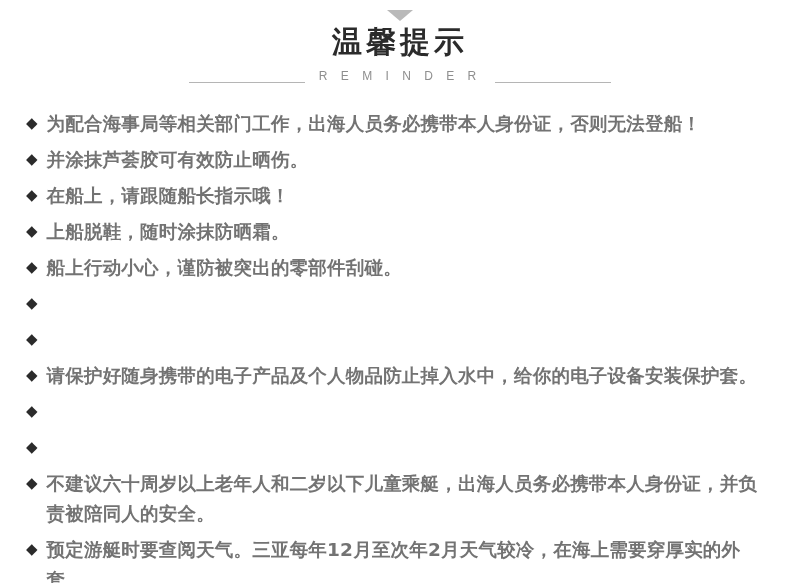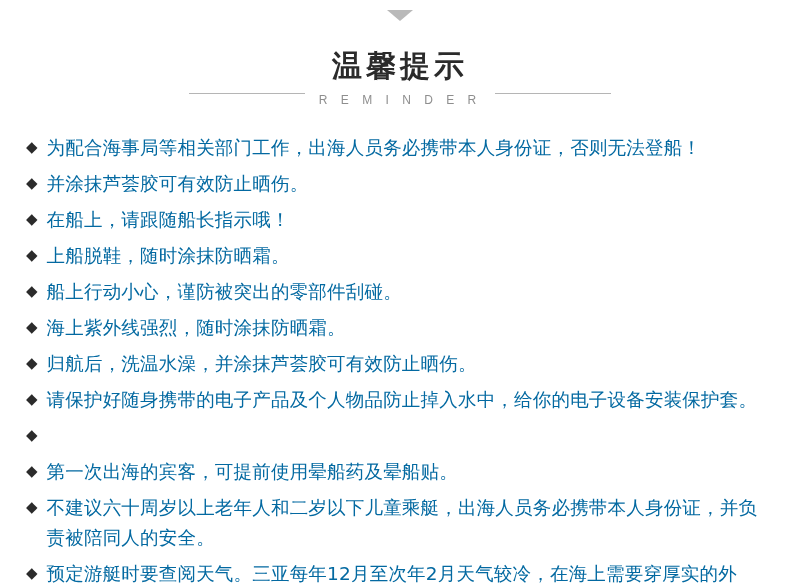--- a/index.html
+++ b/index.html
@@ -31,33 +31,33 @@
     width: 0;
     height: 0;
     border-left: 13px solid transparent;
     border-right: 13px solid transparent;
     border-top: 11px solid #b9b9b9;
   }
 
   
   .header {
     text-align: center;
-    margin-top: 28px;
+    margin-top: 4px;
   }
   .header .title {
     font-family: "DejaVu Sans", "Liberation Sans", sans-serif;
     font-size: 30px;
     font-weight: bold;
     letter-spacing: 4px;
     color: #2b2b2b;
     line-height: 1.15;
   }
   .subtitle-row {
     display: flex;
-    align-items: flex-start;
+    align-items: flex-end;
     justify-content: center;
     margin-top: 9px;
   }
   .rule {
     width: 116px;
     height: 1px;
     background: #b5b5b5;
   }
   .rule.left { margin-right: 14px; }
   .rule.right { margin-left: 14px; }
@@ -83,23 +83,23 @@
     color: #2b2b2b;
     font-size: 15px;
     line-height: 30px;
     margin-right: 9px;
     transform: translateY(-1px);
   }
   .item-text {
     font-family: "DejaVu Sans", "Liberation Sans", sans-serif;
     font-size: 18.5px;
     line-height: 30px;
-    color: #0369a1;
+    color: #737373;
     letter-spacing: 0.2px;
-    font-weight: 400;
+    font-weight: 700;
   }
 </style>
 </head>
 <body>
 
 <div class="page">
 
   <div class="arrow-wrap">
     <div class="arrow-down"></div>
   </div>
@@ -129,36 +129,33 @@
     <div class="item">
       <span class="bullet">◆</span>
       <span class="item-text">上船脱鞋，随时涂抹防晒霜。</span>
     </div>
     <div class="item">
       <span class="bullet">◆</span>
       <span class="item-text">船上行动小心，谨防被突出的零部件刮碰。</span>
     </div>
     <div class="item">
       <span class="bullet">◆</span>
-      <span class="item-text">海上紫外线强烈，随时涂抹防晒霜。</span>
     </div>
     <div class="item">
       <span class="bullet">◆</span>
-      <span class="item-text">归航后，洗温水澡，并涂抹芦荟胶可有效防止晒伤。</span>
     </div>
     <div class="item">
       <span class="bullet">◆</span>
       <span class="item-text">请保护好随身携带的电子产品及个人物品防止掉入水中，给你的电子设备安装保护套。</span>
     </div>
     <div class="item">
       <span class="bullet">◆</span>
     </div>
     <div class="item">
       <span class="bullet">◆</span>
-      <span class="item-text">第一次出海的宾客，可提前使用晕船药及晕船贴。</span>
     </div>
     <div class="item">
       <span class="bullet">◆</span>
       <span class="item-text">不建议六十周岁以上老年人和二岁以下儿童乘艇，出海人员务必携带本人身份证，并负责被陪同人的安全。</span>
     </div>
     <div class="item">
       <span class="bullet">◆</span>
       <span class="item-text">预定游艇时要查阅天气。三亚每年12月至次年2月天气较冷，在海上需要穿厚实的外套。</span>
     </div>
 

